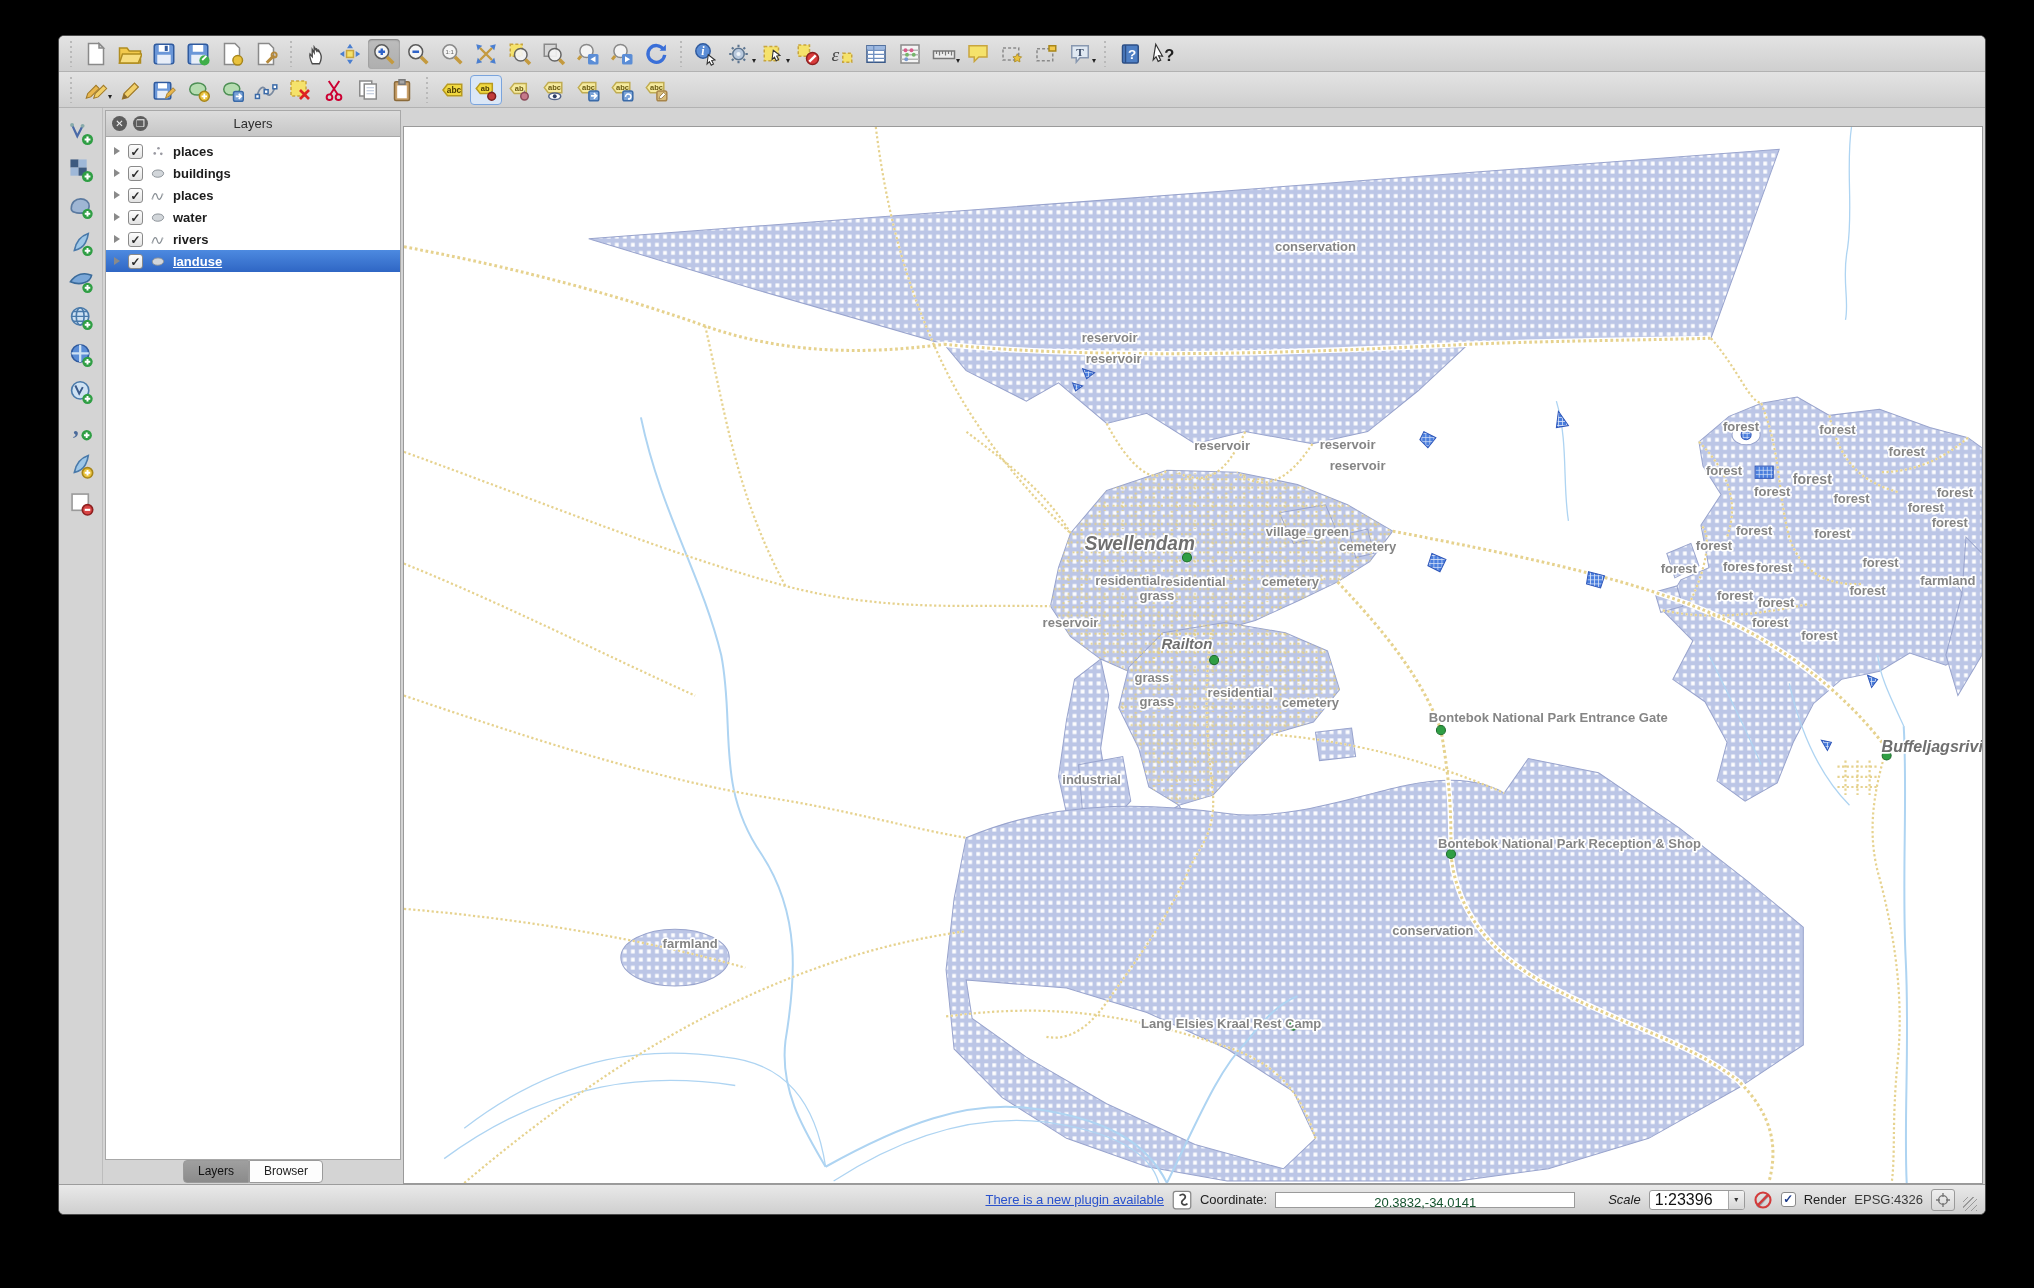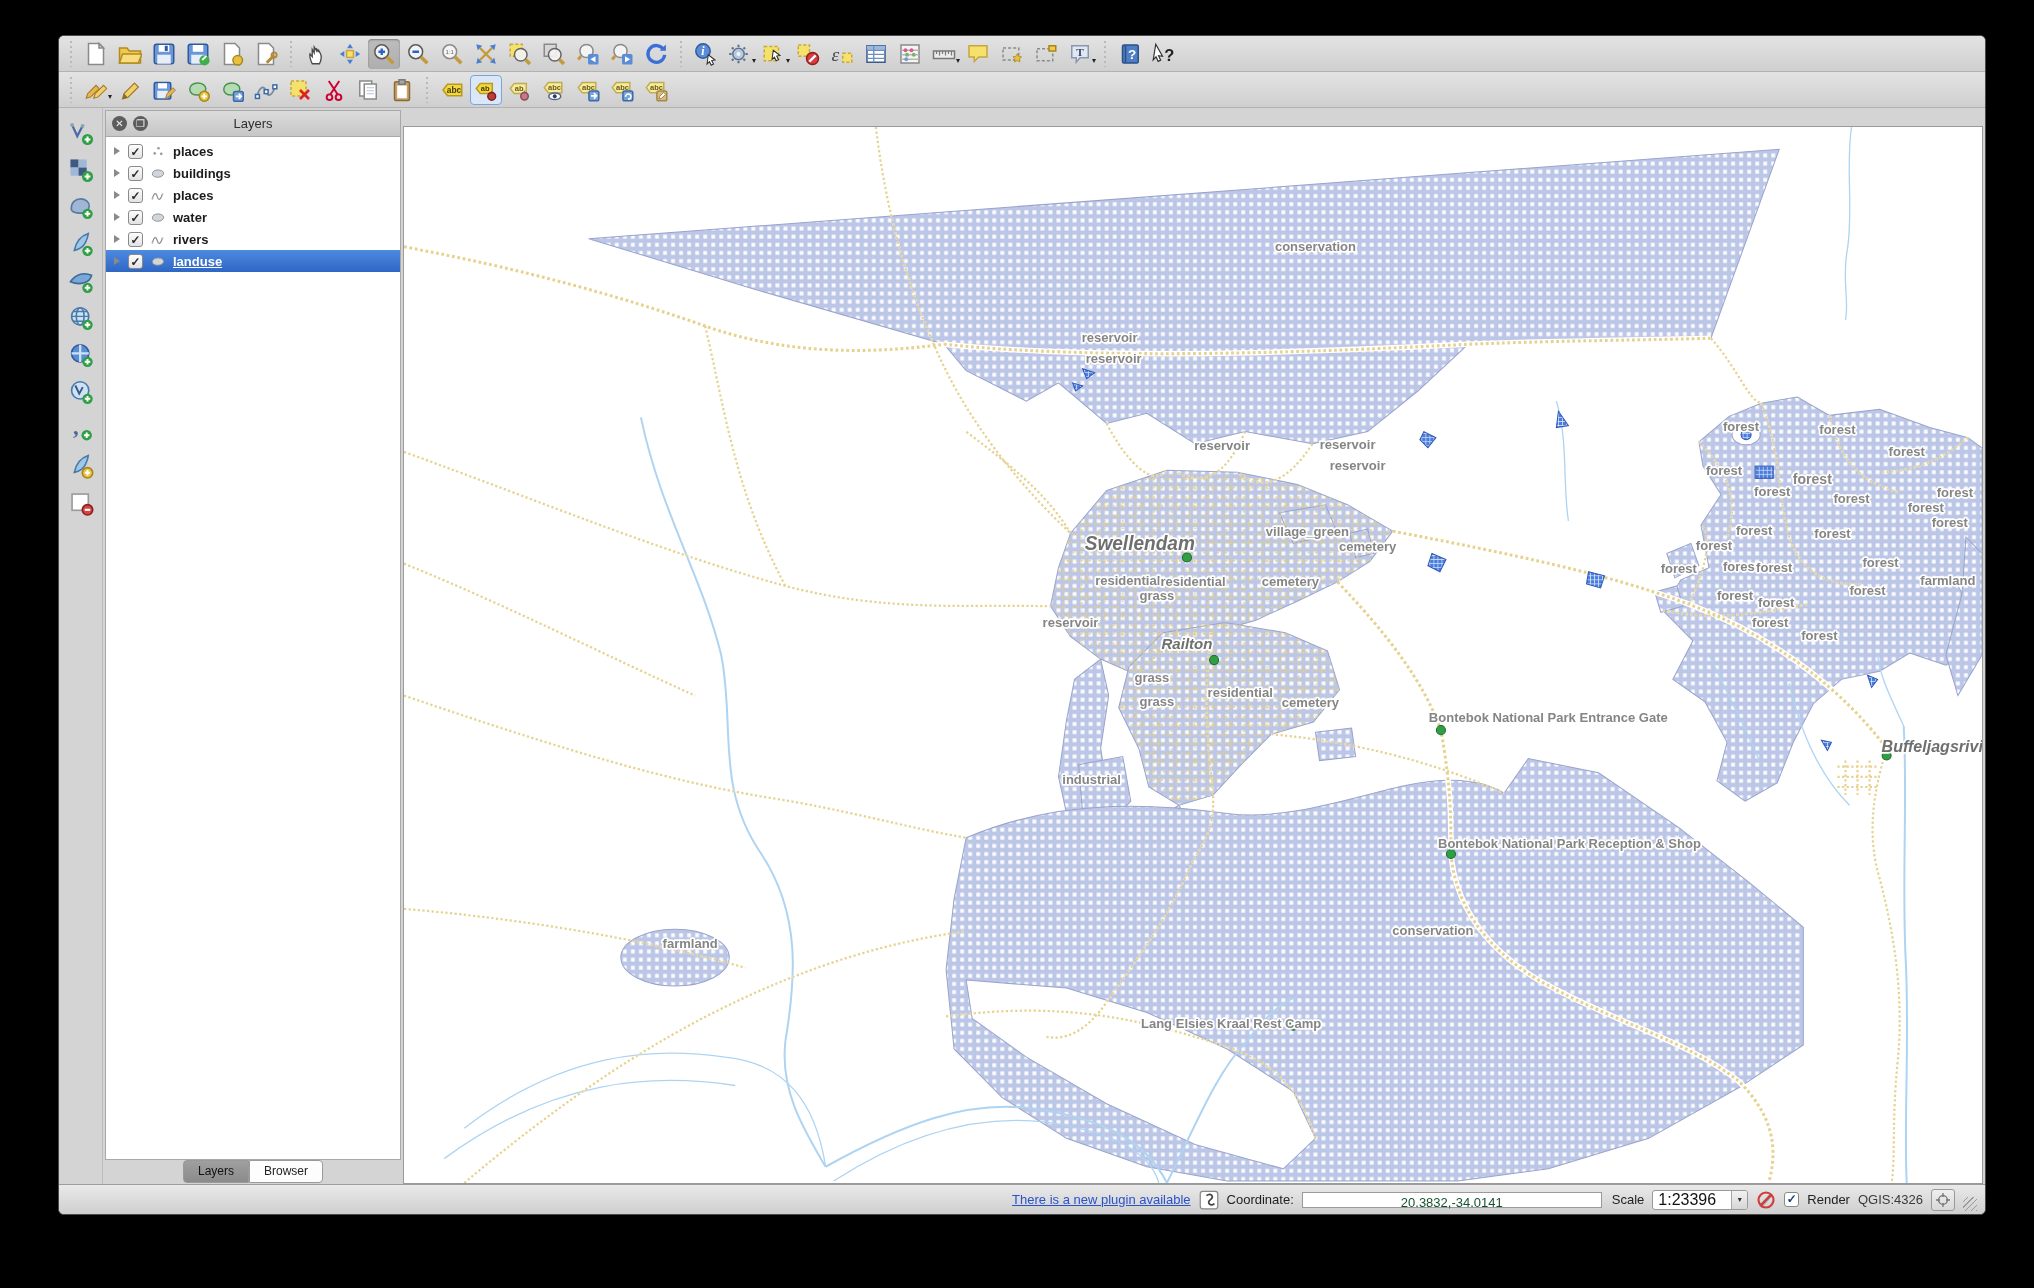--- a/index.html
+++ b/index.html
@@ -991,31 +991,31 @@
     </div>
 
     <div class="statusbar">
       <div class="sp"></div>
       <a class="slink" href="#">There is a new plugin available</a>
       <svg class="sico">
           <use href="#s-plugin"></use>
         </svg>
       <span>Coordinate:</span>
       <div class="sinput">20.3832,-34.0141</div>
-      <span style="margin-left:2px;">Scale</span>
+      <span style="margin-left:25px;font-style:italic;">Scale</span>
       <div class="scombo">
         <div class="val">1:23396</div>
         <div class="btn">▾</div>
       </div>
       <svg class="sico">
           <use href="#s-stop"></use>
         </svg>
       <div class="scheck">✓</div>
       <span>Render</span>
-      <span style="color:#3a3a3a;">QGIS:4326</span>
+      <span style="color:#3a3a3a;">EPSG:4326</span>
       <div class="crsbtn">
         <svg width="16" height="16">
             <use href="#s-crs"></use>
           </svg>
       </div>
       <div class="grip"></div>
     </div>
 
   </div>
 </div>

